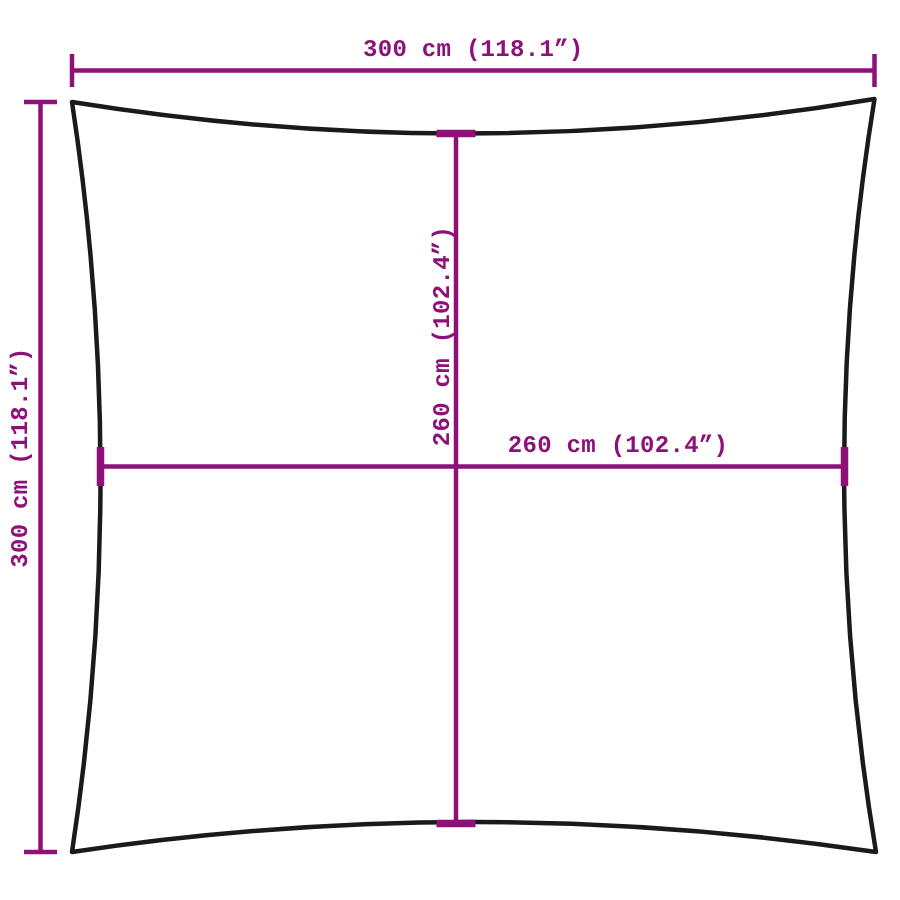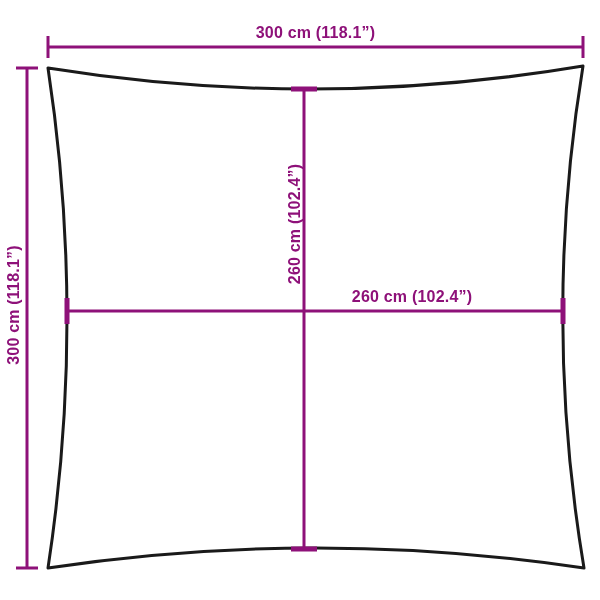--- a/index.html
+++ b/index.html
@@ -2,21 +2,21 @@
 <html><head>
 <meta charset="utf-8">
 <style>
   html, body { margin: 0; padding: 0; background: #ffffff; }
   .stage {
     position: relative;
     width: 600px;
     height: 600px;
     background: #ffffff;
     overflow: hidden;
-    font-family: Liberation Sans, sans-serif;
+    font-family: Liberation Mono, monospace;
   }
   .stage svg {
     position: absolute;
     left: 0; top: 0;
     width: 600px; height: 600px;
   }
   .dim-label {
     position: absolute;
     height: 18px;
     line-height: 18px;

